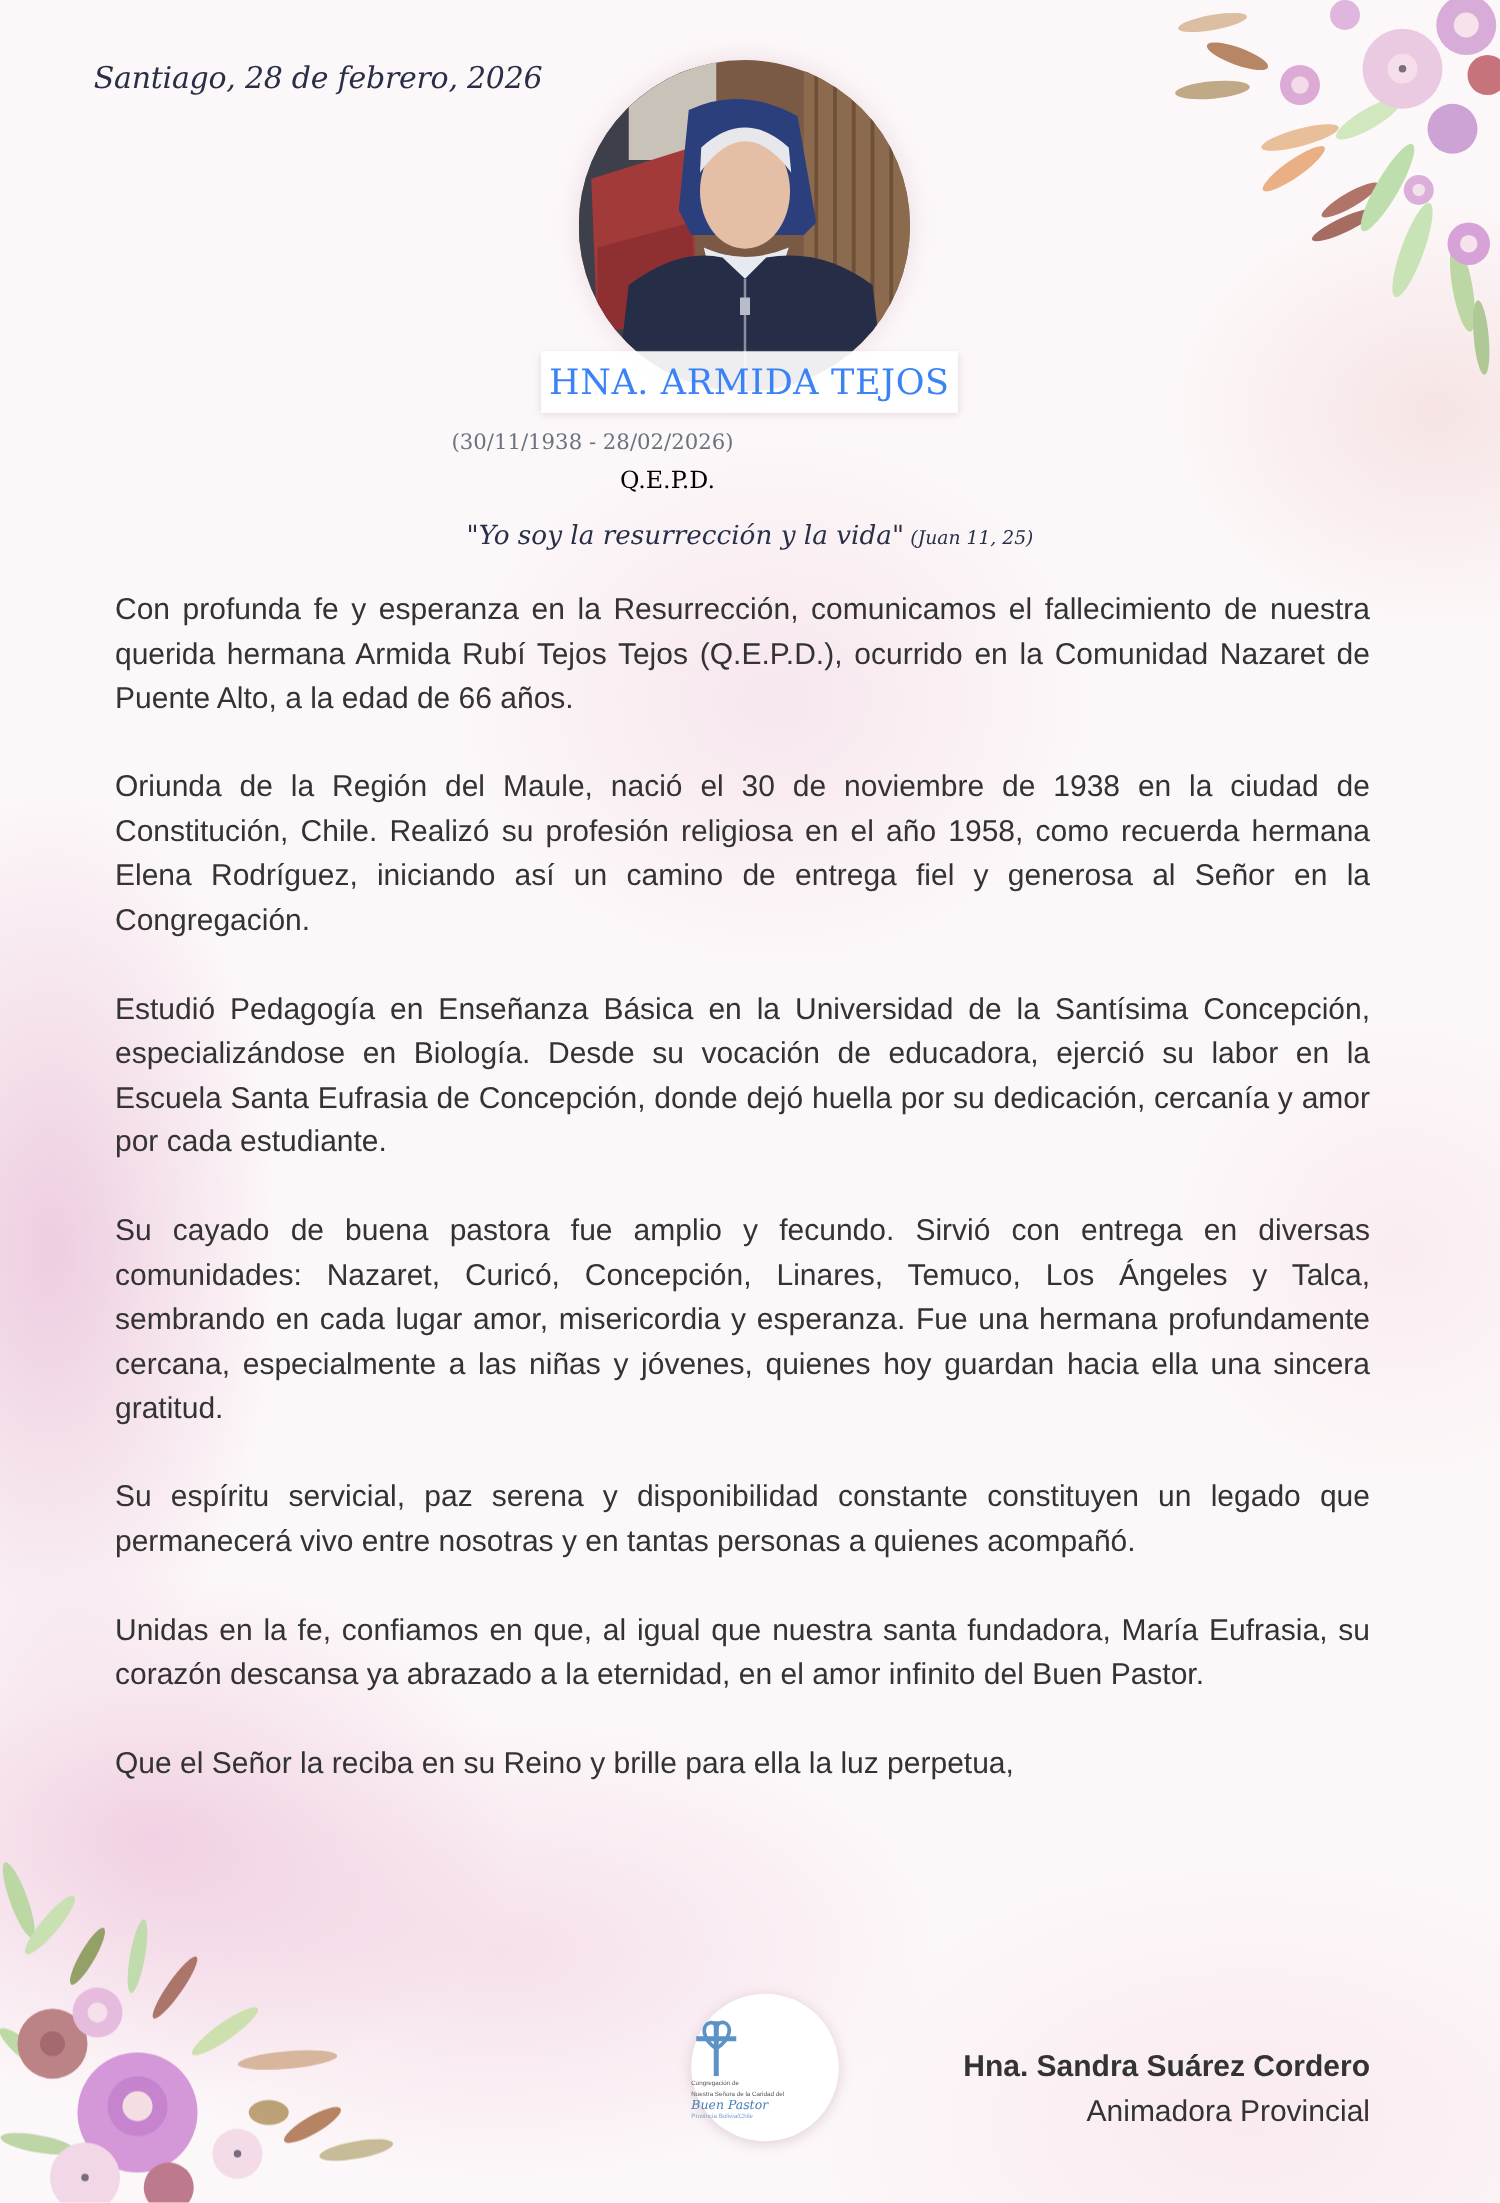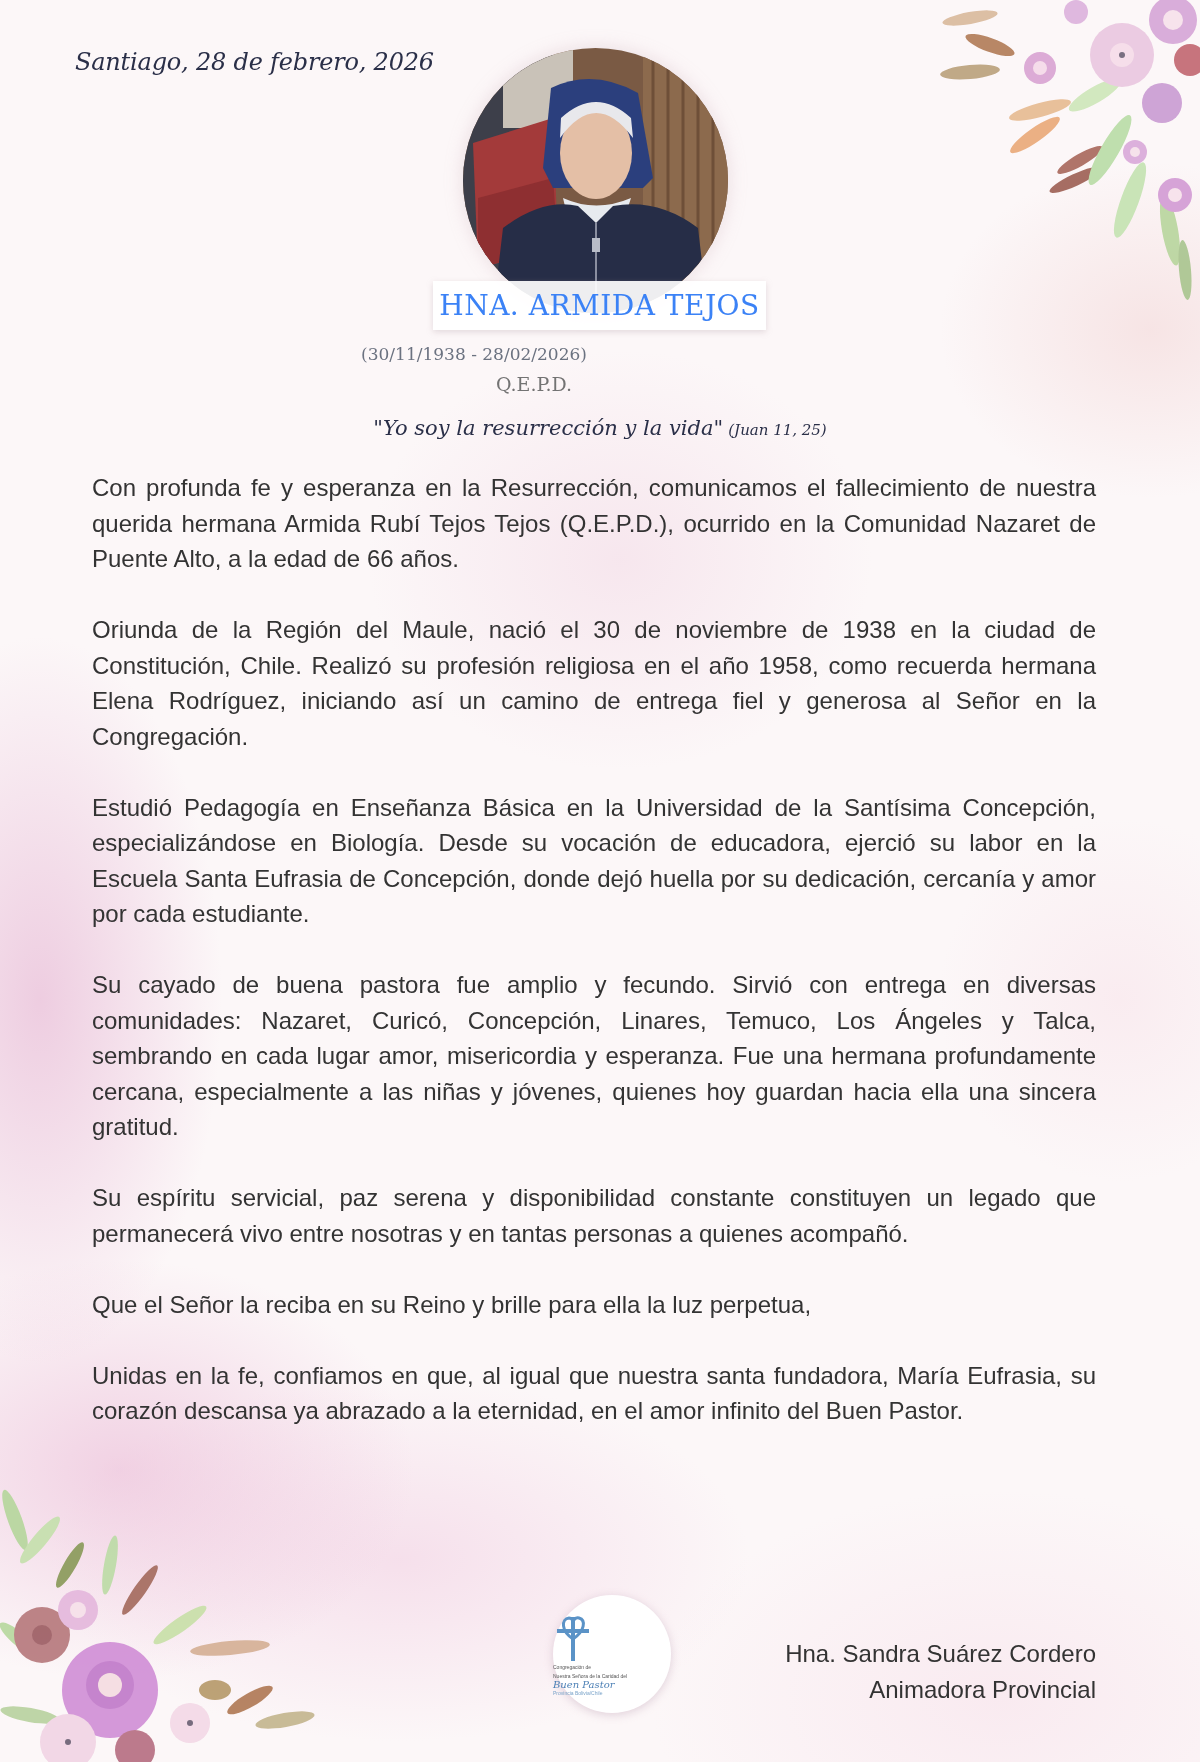--- a/index.html
+++ b/index.html
@@ -39,21 +39,21 @@
   .name {
     font-family:"DejaVu Serif", serif; font-size:28px; color:#3b82f6;
     letter-spacing:0.5px; font-weight:300;
   }
   .dates {
     position:absolute; left:0; width:948px; top:344px; text-align:center;
     font-family:"DejaVu Serif", serif; font-size:17px; color:#6b7280;
   }
   .qepd {
     position:absolute; left:0; width:1068px; top:373px; text-align:center;
-    font-family:"DejaVu Serif", serif; font-size:19px; color:#737373;
+    font-family:"DejaVu Serif", serif; font-size:19px; color:#000000;
   }
   .quote {
     position:absolute; left:0; width:1200px; top:416px; text-align:center;
     font-family:"DejaVu Serif", serif; font-style:italic; color:#2a2f48;
   }
   .quote .q { font-size:21px; }
   .quote .ref { font-size:15px; }
   .content {
     position:absolute; left:92px; width:1004px; top:470px;
     font-family:"Liberation Sans", sans-serif; color:#333;
@@ -67,21 +67,21 @@
     border-radius:50%; background:#fff;
     box-shadow:0 2px 10px rgba(190,160,180,0.45);
     display:flex; flex-direction:column; align-items:flex-start; justify-content:flex-start;
   }
   .logo svg { margin-top:14px; }
   .logo .l1 { font-size:5px; color:#555; line-height:6px; margin-top:3px; font-family:"Liberation Sans", sans-serif; text-align:center; }
   .logo .l2 { font-size:10px; color:#4a7fb5; font-family:"DejaVu Serif", serif; font-style:italic; line-height:11px; }
   .logo .l3 { font-size:5px; color:#7aa3c9; line-height:6px; font-family:"Liberation Sans", sans-serif; }
   .sig-name {
     position:absolute; right:104px; top:1640px;
-    font-family:"Liberation Sans", sans-serif; font-weight:normal; font-size:24px; color:#333;
+    font-family:"Liberation Sans", sans-serif; font-weight:bold; font-size:24px; color:#333;
   }
   .sig-role {
     position:absolute; right:104px; top:1676px;
     font-family:"Liberation Sans", sans-serif; font-size:24px; color:#333;
   }
   .floral { position:absolute; pointer-events:none; }
 </style>
 </head>
 <body>
 
@@ -185,22 +185,22 @@
   <span class="q">"Yo soy la resurrección y la vida"</span>
   <span class="ref">(Juan 11, 25)</span>
 </div>
 
 <div class="content">
   <p class="para">Con profunda fe y esperanza en la Resurrección, comunicamos el fallecimiento de nuestra querida hermana Armida Rubí Tejos Tejos (Q.E.P.D.), ocurrido en la Comunidad Nazaret de Puente Alto, a la edad de 66 años.</p>
   <p class="para">Oriunda de la Región del Maule, nació el 30 de noviembre de 1938 en la ciudad de Constitución, Chile. Realizó su profesión religiosa en el año 1958, como recuerda hermana Elena Rodríguez, iniciando así un camino de entrega fiel y generosa al Señor en la Congregación.</p>
   <p class="para">Estudió Pedagogía en Enseñanza Básica en la Universidad de la Santísima Concepción, especializándose en Biología. Desde su vocación de educadora, ejerció su labor en la Escuela Santa Eufrasia de Concepción, donde dejó huella por su dedicación, cercanía y amor por cada estudiante.</p>
   <p class="para">Su cayado de buena pastora fue amplio y fecundo. Sirvió con entrega en diversas comunidades: Nazaret, Curicó, Concepción, Linares, Temuco, Los Ángeles y Talca, sembrando en cada lugar amor, misericordia y esperanza. Fue una hermana profundamente cercana, especialmente a las niñas y jóvenes, quienes hoy guardan hacia ella una sincera gratitud.</p>
   <p class="para">Su espíritu servicial, paz serena y disponibilidad constante constituyen un legado que permanecerá vivo entre nosotras y en tantas personas a quienes acompañó.</p>
+  <p class="para">Unidas en la fe, confiamos en que, al igual que nuestra santa fundadora, María Eufrasia, su corazón descansa ya abrazado a la eternidad, en el amor infinito del Buen Pastor.</p>
   <p class="para last">Que el Señor la reciba en su Reino y brille para ella la luz perpetua,</p>
-  <p class="para">Unidas en la fe, confiamos en que, al igual que nuestra santa fundadora, María Eufrasia, su corazón descansa ya abrazado a la eternidad, en el amor infinito del Buen Pastor.</p>
 </div>
 
 <div class="logo">
   <svg width="40" height="52" viewBox="0 0 40 52">
     <rect x="18" y="8" width="4" height="44" fill="#5b93c7"></rect>
     <rect x="4" y="20" width="32" height="4" fill="#5b93c7"></rect>
     <path d="M20 30 C8 22 8 10 16 9 C19 9 20 12 20 14 C20 12 22 8 26 9 C33 11 32 22 20 30 Z" fill="none" stroke="#5b93c7" stroke-width="3"></path>
   </svg>
   <div class="l1">Congregación de</div>
   <div class="l1">Nuestra Señora de la Caridad del</div>

